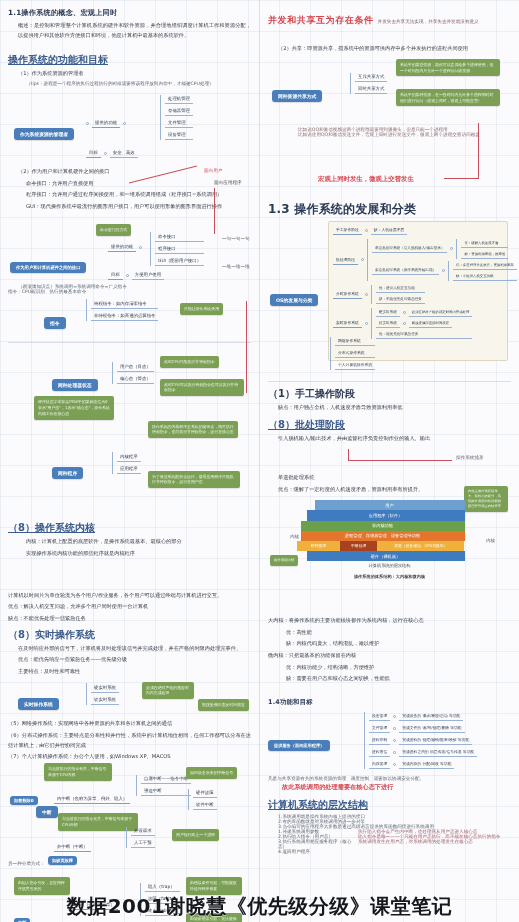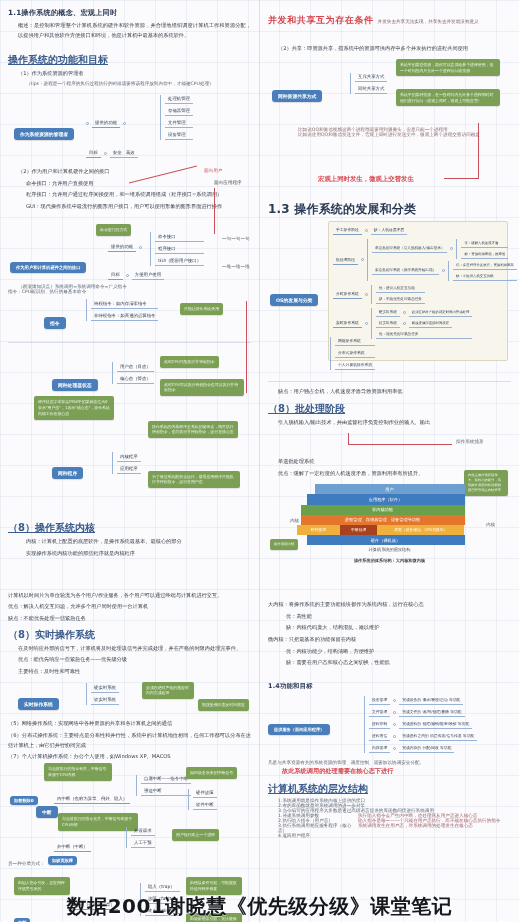--- a/index.html
+++ b/index.html
@@ -402,20 +402,21 @@
     </div>
     <div class="branchrows" style="position:absolute;left:62px;top:116px;">
       <span class="node-line bare" style="font-size:3.8px;">网络操作系统</span>
       <span class="node-line bare" style="font-size:3.8px;">分布式操作系统</span>
       <span class="node-line bare" style="font-size:3.8px;">个人计算机操作系统</span>
     </div>
   </div>
 
   <div class="rule" style="margin-top:10px;"></div>
 
+  <h3 class="sub plain" style="color:#2b3a55;">（1）手工操作阶段</h3>
   <p class="body ind">缺点：用户独占全机，人机速度矛盾导致资源利用率低</p>
 
   <h3 class="sub" style="margin-top:6px;">（8）批处理阶段</h3>
   <p class="body ind">引入脱机输入/输出技术，并由监督程序负责控制作业的输入、输出</p>
 
   <div class="mm" style="height:22px;">
     <div class="arrow-red" style="left:80px;top:2px;width:1px;height:12px;"></div>
     <div class="arrow-red" style="left:80px;top:13px;width:104px;height:1px;"></div>
     <span class="tiny" style="position:absolute;left:188px;top:8px;">操作系统雏形</span>
   </div>

